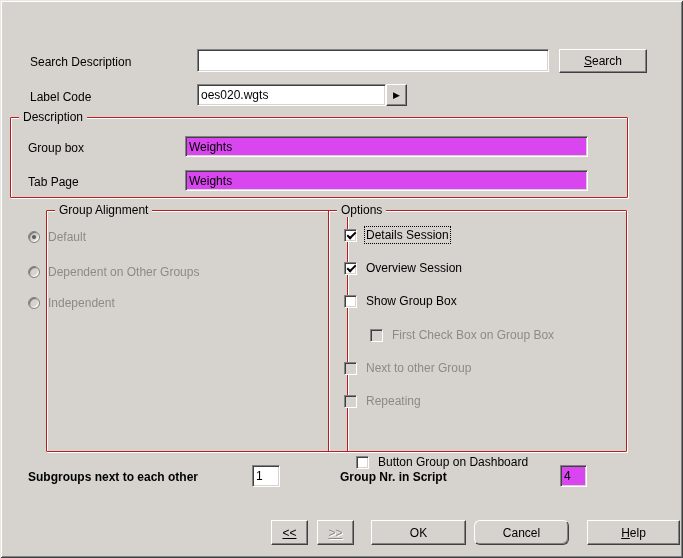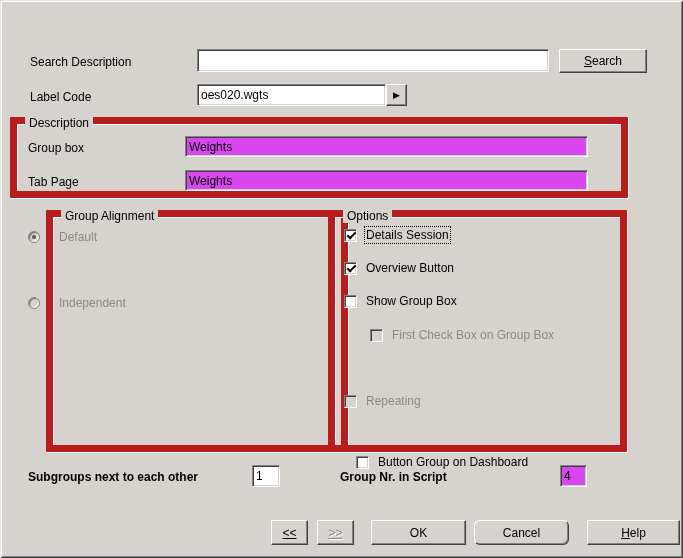--- a/index.html
+++ b/index.html
@@ -67,40 +67,40 @@
   .btn3d .cap { display:inline-block; }
   .ul-first::first-letter { text-decoration:underline; }
   .ul-all { text-decoration:underline; }
   .btn-disabled { color:#8b8b85; text-shadow:1px 1px 0 #fff; }
 
   .lbl { position:absolute; white-space:nowrap; }
   .lbl-bold { font-weight:bold; }
 
   
   .groupbox {
-    position:absolute; border:7px solid #b91c1c; border-radius:1px;
+    position:absolute; border:1px solid #b91c1c; border-radius:1px;
     box-shadow: inset 1px 1px 0 #fff, 1px 1px 0 #fff;
   }
   .groupbox-title {
     position:absolute; top:-8px; left:8px; background:#d6d3ce; padding:0 4px;
     white-space:nowrap;
   }
 
   
   .radio-row { position:absolute; display:flex; align-items:center; height:14px; }
   .radio {
     width:12px; height:12px; border-radius:50%; background:#d6d3ce;
     border:1px solid #848284; position:relative; flex:0 0 auto;
     box-shadow: inset 1px 1px 1px #6a6a6a, inset -1px -1px 1px #fff;
   }
   .radio.selected::after {
     content:""; position:absolute; left:3px; top:3px; width:4px; height:4px;
     border-radius:50%; background:#5b5c5e;
   }
-  .radio-label { margin-left:19px; }
+  .radio-label { margin-left:8px; }
   .txt-disabled { color:#8b8b86; }
 
   
   .check-row { position:absolute; display:flex; align-items:center; height:14px; }
   .cb {
     width:13px; height:13px; background:#fff; position:relative; flex:0 0 auto;
     border:1px solid; border-color:#848284 #fff #fff #848284;
     box-shadow: inset 1px 1px 0 #404040, inset -1px -1px 0 #d6d3ce;
   }
   .cb.cb-disabled { background:#d6d3ce; }
@@ -140,43 +140,51 @@
   <div class="lbl" style="left:28px; top:175px;">Tab Page</div>
   <input class="field sunken ro-field" style="left: 185px; top: 170px; width: 403px; height: 21px;" readonly="" value="Weights">
 
   <div class="groupbox" style="left:10px; top:210px; width:302px; height:242px;margin-left:36px;">
     <span class="groupbox-title">Group Alignment</span>
   </div>
   <div class="radio-row" style="left:28px; top:230px;">
     <span class="radio selected"></span>
     <span class="radio-label txt-disabled">Default</span>
   </div>
+  <div class="radio-row" style="left:28px; top:265px;">
+    <span class="radio"></span>
+    <span class="radio-label txt-disabled">Dependent on Other Groups</span>
+  </div>
   <div class="radio-row" style="left:28px; top:296px;">
     <span class="radio"></span>
     <span class="radio-label txt-disabled">Independent</span>
   </div>
 
   <div class="groupbox" style="left:328px; top:210px; width:299px; height:242px;">
     <span class="groupbox-title">Options</span>
   </div>
   <div class="check-row" style="left:344px; top:228px;">
     <span class="cb checked"></span>
     <span class="cb-label focusrect">Details Session</span>
   </div>
   <div class="check-row" style="left:344px; top:261px;">
     <span class="cb checked"></span>
-    <span class="cb-label">Overview Button</span>
+    <span class="cb-label">Overview Session</span>
   </div>
   <div class="check-row" style="left:370px; top:328px;">
     <span class="cb cb-disabled"></span>
     <span class="cb-label txt-disabled">First Check Box on Group Box</span>
   </div>
   <div class="check-row" style="left:344px; top:294px;">
     <span class="cb"></span>
     <span class="cb-label">Show Group Box</span>
+  </div>
+  <div class="check-row" style="left:344px; top:361px;">
+    <span class="cb cb-disabled"></span>
+    <span class="cb-label txt-disabled">Next to other Group</span>
   </div>
   <div class="check-row" style="left:344px; top:394px;">
     <span class="cb cb-disabled"></span>
     <span class="cb-label txt-disabled">Repeating</span>
   </div>
   <div class="check-row" style="left:356px; top:427px;margin-top:28px;">
     <span class="cb"></span>
     <span class="cb-label">Button Group on Dashboard</span>
   </div>
 

